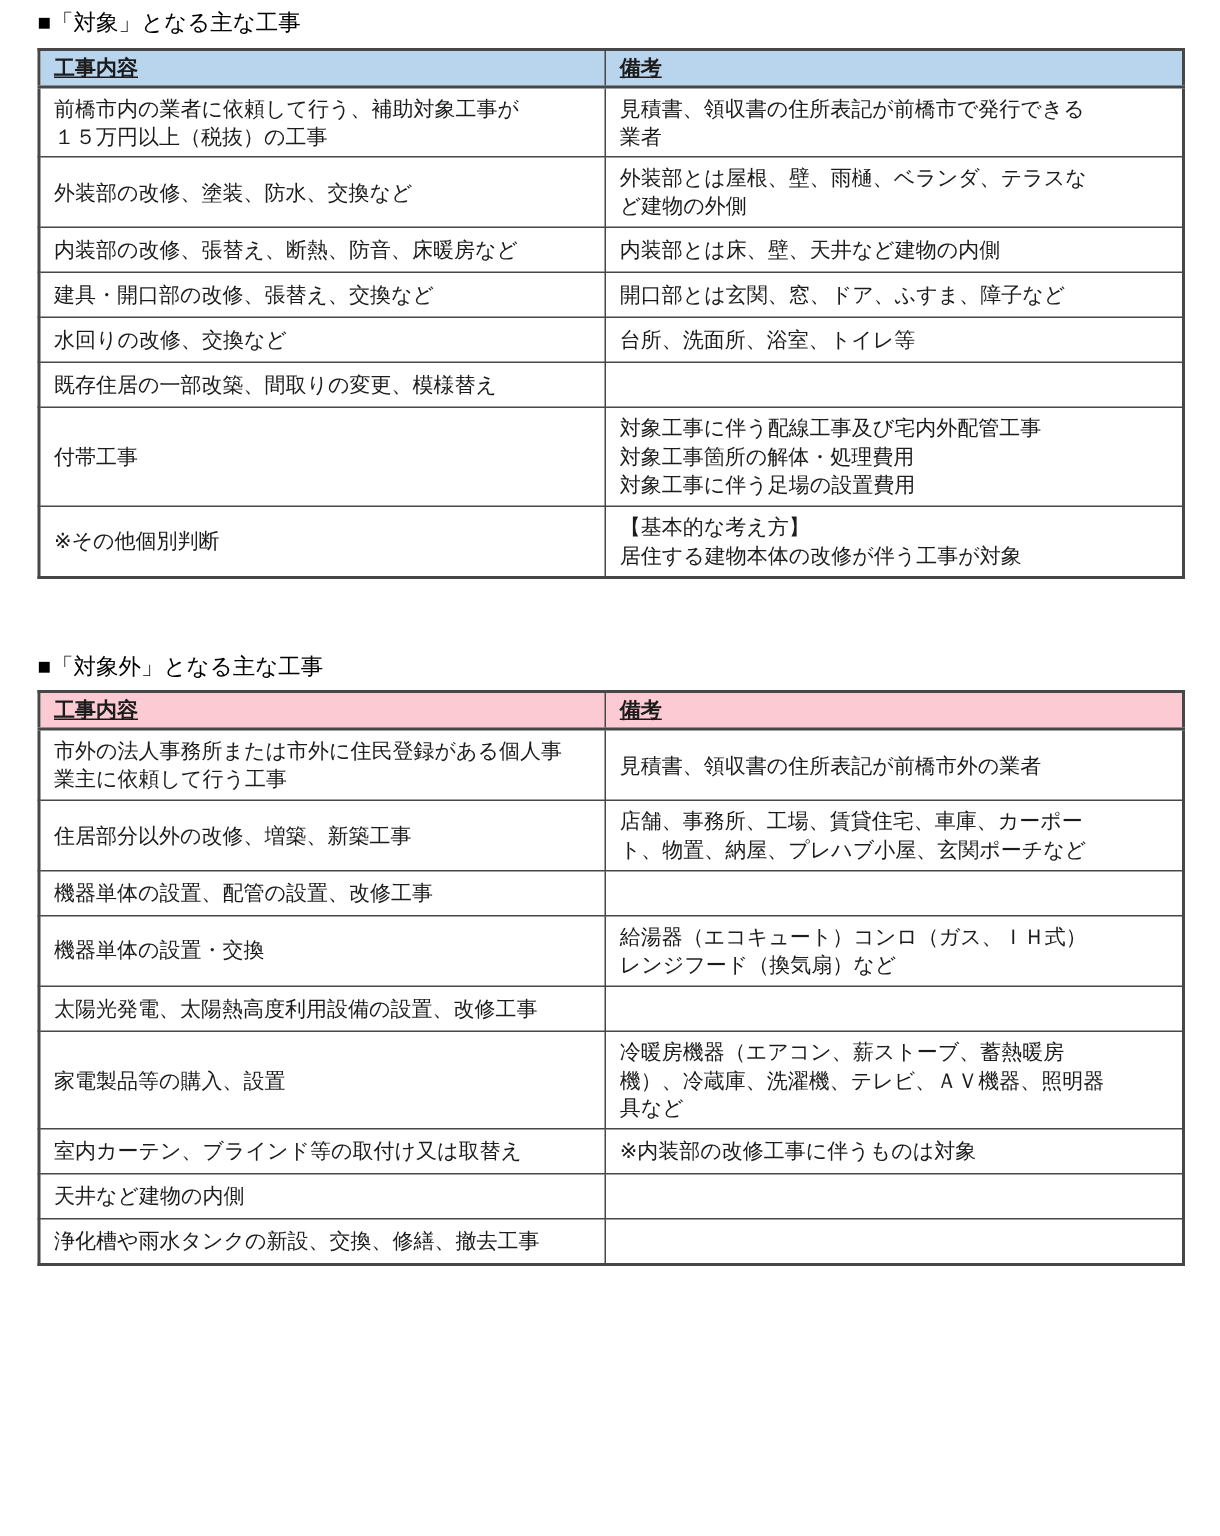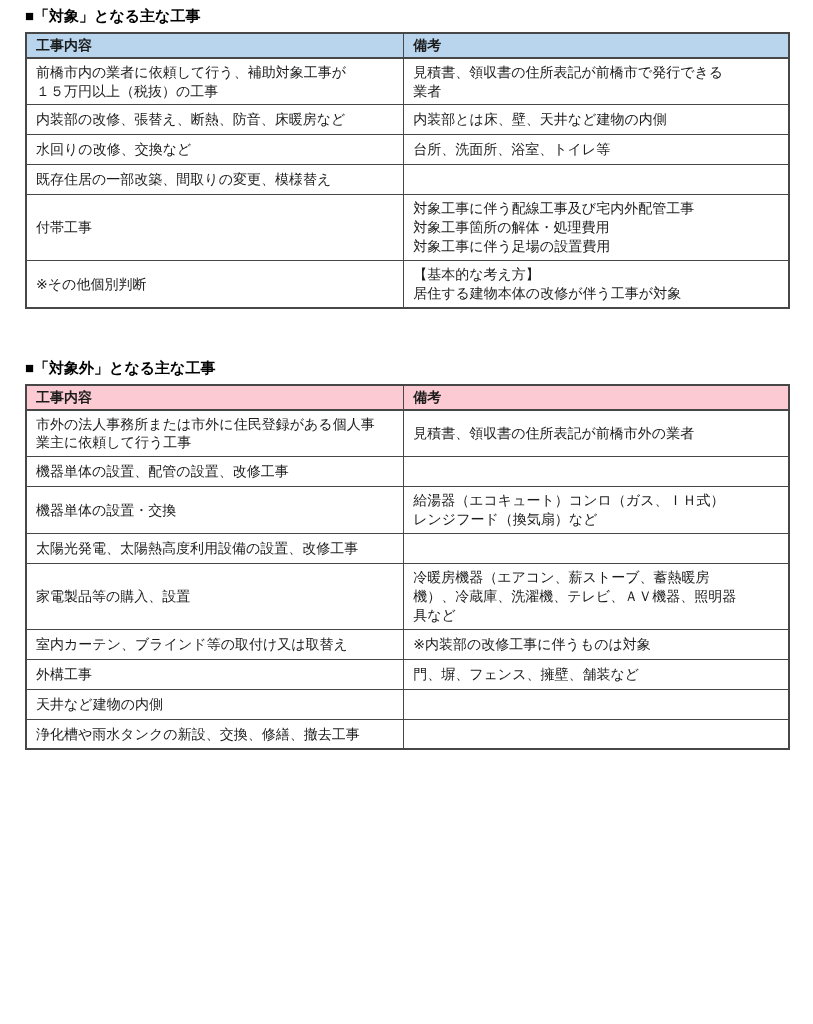--- a/index.html
+++ b/index.html
@@ -16,21 +16,21 @@
   }
   body {
     width: 813px;
     min-height: 1024px;
     padding: 7px 23px 12px 25px;
     font-family: "Liberation Sans", "DejaVu Sans", sans-serif;
     color: var(--text-color, #1c1c1c);
   }
   .section-title {
     font-size: 15px;
-    font-weight: bold;
+    font-weight: normal;
     margin: 0 0 6px 0;
     line-height: 1.25;
     color: #000;
   }
   .section + .section {
     margin-top: 50px;
   }
   table.works-table {
     width: 765px;
     border-collapse: collapse;
@@ -49,20 +49,21 @@
     vertical-align: middle;
     white-space: pre-line;
     overflow: hidden;
   }
   .works-table th {
     font-weight: bold;
     height: 21px;
     padding-top: 2px;
     padding-bottom: 2px;
     border-bottom-width: 2px;
+    text-decoration: underline;
   }
   .works-table td {
     height: 30px;
   }
   .eligible-table th   { background: var(--eligible-header-bg, #b9d5ee); }
   .ineligible-table th { background: var(--ineligible-header-bg, #fccad2); }
 </style>
 </head>
 <body>
 
@@ -81,22 +82,31 @@
       </tr>
     </thead>
     <tbody>
       <tr>
         <td>前橋市内の業者に依頼して行う、補助対象工事が
 １５万円以上（税抜）の工事</td>
         <td>見積書、領収書の住所表記が前橋市で発行できる
 業者</td>
       </tr>
       <tr>
+        <td>外装部の改修、塗装、防水、交換など</td>
+        <td>外装部とは屋根、壁、雨樋、ベランダ、テラスな
+ど建物の外側</td>
+      </tr>
+      <tr>
         <td>内装部の改修、張替え、断熱、防音、床暖房など</td>
         <td>内装部とは床、壁、天井など建物の内側</td>
+      </tr>
+      <tr>
+        <td>建具・開口部の改修、張替え、交換など</td>
+        <td>開口部とは玄関、窓、ドア、ふすま、障子など</td>
       </tr>
       <tr>
         <td>水回りの改修、交換など</td>
         <td>台所、洗面所、浴室、トイレ等</td>
       </tr>
       <tr>
         <td>既存住居の一部改築、間取りの変更、模様替え</td>
         <td></td>
       </tr>
       <tr>
@@ -128,20 +138,25 @@
         <th>備考</th>
       </tr>
     </thead>
     <tbody>
       <tr>
         <td>市外の法人事務所または市外に住民登録がある個人事
 業主に依頼して行う工事</td>
         <td>見積書、領収書の住所表記が前橋市外の業者</td>
       </tr>
       <tr>
+        <td>住居部分以外の改修、増築、新築工事</td>
+        <td>店舗、事務所、工場、賃貸住宅、車庫、カーポー
+ト、物置、納屋、プレハブ小屋、玄関ポーチなど</td>
+      </tr>
+      <tr>
         <td>機器単体の設置、配管の設置、改修工事</td>
         <td></td>
       </tr>
       <tr>
         <td>機器単体の設置・交換</td>
         <td>給湯器（エコキュート）コンロ（ガス、ＩＨ式）
 レンジフード（換気扇）など</td>
       </tr>
       <tr>
         <td>太陽光発電、太陽熱高度利用設備の設置、改修工事</td>
@@ -151,24 +166,20 @@
         <td>家電製品等の購入、設置</td>
         <td>冷暖房機器（エアコン、薪ストーブ、蓄熱暖房
 機）、冷蔵庫、洗濯機、テレビ、ＡＶ機器、照明器
 具など</td>
       </tr>
       <tr>
         <td>室内カーテン、ブラインド等の取付け又は取替え</td>
         <td>※内装部の改修工事に伴うものは対象</td>
       </tr>
       <tr>
-        <td>外構工事</td>
-        <td>門、塀、フェンス、擁壁、舗装など</td>
-      </tr>
-      <tr>
         <td>天井など建物の内側</td>
         <td></td>
       </tr>
       <tr>
         <td>浄化槽や雨水タンクの新設、交換、修繕、撤去工事</td>
         <td></td>
       </tr>
 
     </tbody>
   </table>

